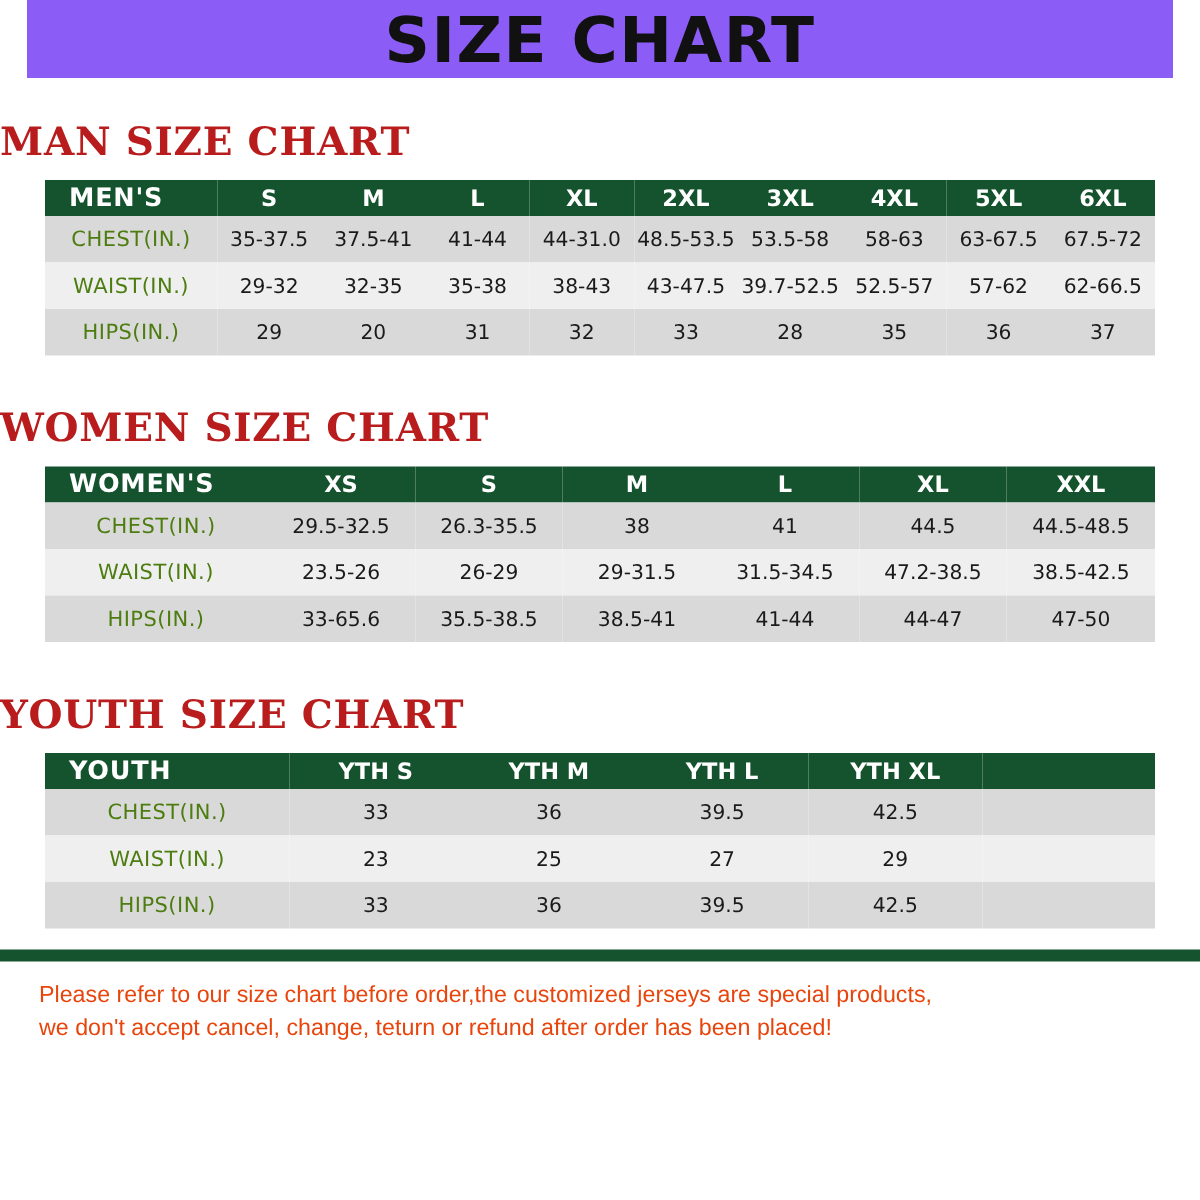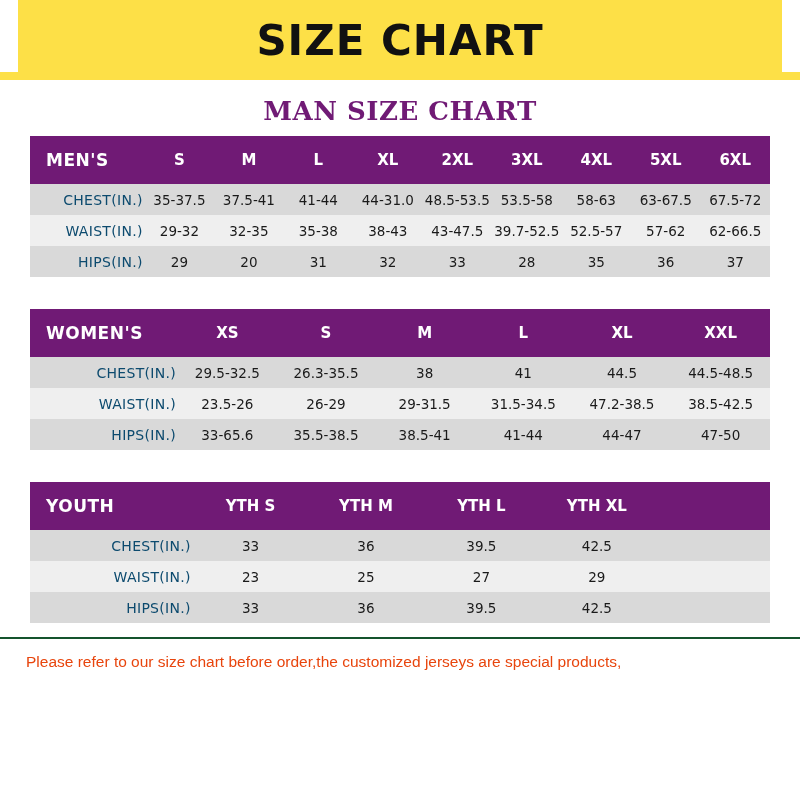--- a/index.html
+++ b/index.html
@@ -12,22 +12,22 @@
   #page {
     position: relative;
     width: 800px; height: 800px;
     background: #ffffff;
     overflow: hidden;
   }
 
   
   .banner {
     position: relative;
-    height: 80px;
-    background: #fde047;
+    height: 52px;
+    background: #8b5cf6;
     display: flex;
     align-items: center;
     justify-content: center;
   }
   .banner-white-left, .banner-white-right {
     position: absolute;
     top: 0;
     width: 18px;
     height: 72px;
     background: #ffffff;
@@ -39,76 +39,76 @@
     font-weight: bold;
     font-size: 42px;
     letter-spacing: 1px;
     color: #111111;
     position: relative;
     z-index: 2;
   }
 
   
   .section-title {
-    text-align: center;
     font-family: "DejaVu Serif", serif;
     font-weight: bold;
     font-size: 26px;
-    color: #701a75;
+    color: #b91c1c;
     letter-spacing: 0.5px;
+    margin-top: 12px;
   }
 
   
   .chart-wrap { padding: 0 30px; }
   table.chart {
     width: 100%;
     border-collapse: collapse;
     table-layout: fixed;
   }
   table.chart th, table.chart td {
     text-align: center;
     font-size: 13.5px;
     color: #1a1a1a;
     height: 31px;
     padding: 0 2px;
     font-family: "DejaVu Sans", sans-serif;
     white-space: nowrap;
   }
   table.chart thead th {
-    background: #701a75;
+    background: #14532d;
     color: #ffffff;
     font-weight: bold;
-    height: 48px;
+    height: 24px;
     font-size: 15px;
   }
   table.chart thead th.label-head {
     text-align: left;
     padding-left: 16px;
     font-size: 17px;
     letter-spacing: 0.5px;
   }
   table.chart tbody tr:nth-child(odd) { background: #d9d9d9; }
   table.chart tbody tr:nth-child(even) { background: #efefef; }
   table.chart tbody td.rowlabel {
-    text-align: right;
+    text-align: center;
     font-size: 14px;
     letter-spacing: 0.3px;
-    color: #0c4a6e;
+    color: #4d7c0f;
   }
 
   
   .men col.c0 { width: 15.5%; }
   .women col.c0 { width: 20%; }
   .youth col.c0 { width: 22%; }
 
   
   .footer-note {
     margin-top: 14px;
     padding: 0 26px;
-    border-top: 2px solid #14532d;
+    border-top: 8px solid #14532d;
     padding-top: 12px;
     color: #e8450d;
     font-size: 15.5px;
     line-height: 1.45;
     font-family: "Liberation Sans", sans-serif;
   }
   .footer-note div { white-space: nowrap; }
 
   .gap-a { height: 16px; }
   .gap-b { height: 10px; }
@@ -193,20 +193,21 @@
           <td>35</td>
           <td>36</td>
           <td>37</td>
         </tr>
       </tbody>
     </table>
   </div>
 
   <div class="gap-c"></div>
 
+  <div class="section-title">WOMEN SIZE CHART</div>
   <div class="gap-b"></div>
   <div class="chart-wrap">
     <table class="chart women">
       <colgroup>
         <col class="c0">
           <col>
           <col>
           <col>
           <col>
           <col>
@@ -250,20 +251,21 @@
           <td>41-44</td>
           <td>44-47</td>
           <td>47-50</td>
         </tr>
       </tbody>
     </table>
   </div>
 
   <div class="gap-c"></div>
 
+  <div class="section-title">YOUTH SIZE CHART</div>
   <div class="gap-b"></div>
   <div class="chart-wrap">
     <table class="chart youth">
       <colgroup>
         <col class="c0">
           <col>
           <col>
           <col>
           <col>
           <col>
@@ -302,15 +304,16 @@
           <td>39.5</td>
           <td>42.5</td>
           <td></td>
         </tr>
       </tbody>
     </table>
   </div>
 
   <div class="footer-note">
     <div>Please refer to our size chart before order,the customized jerseys are special products,</div>
+    <div>we don't accept cancel, change, teturn or refund after order has been placed!</div>
   </div>
 
 </div>
 
 </body></html>

